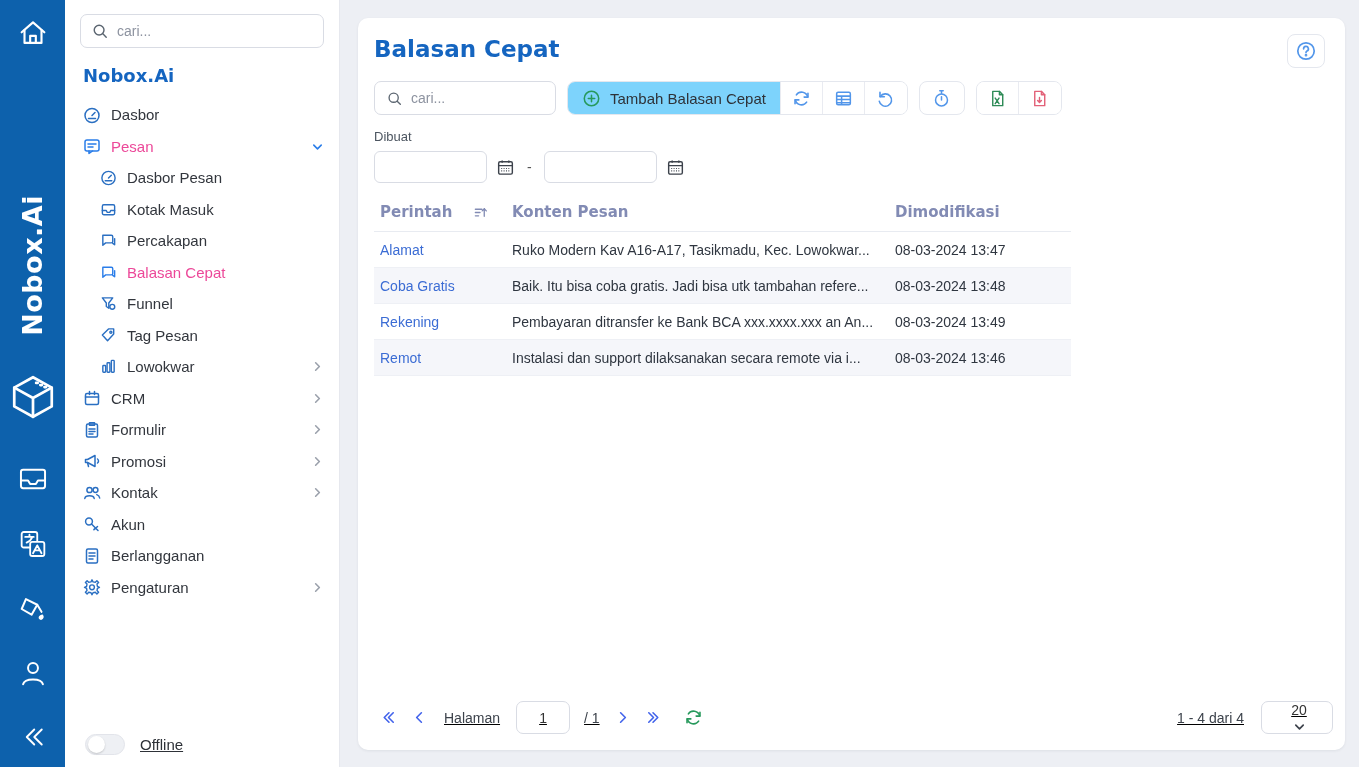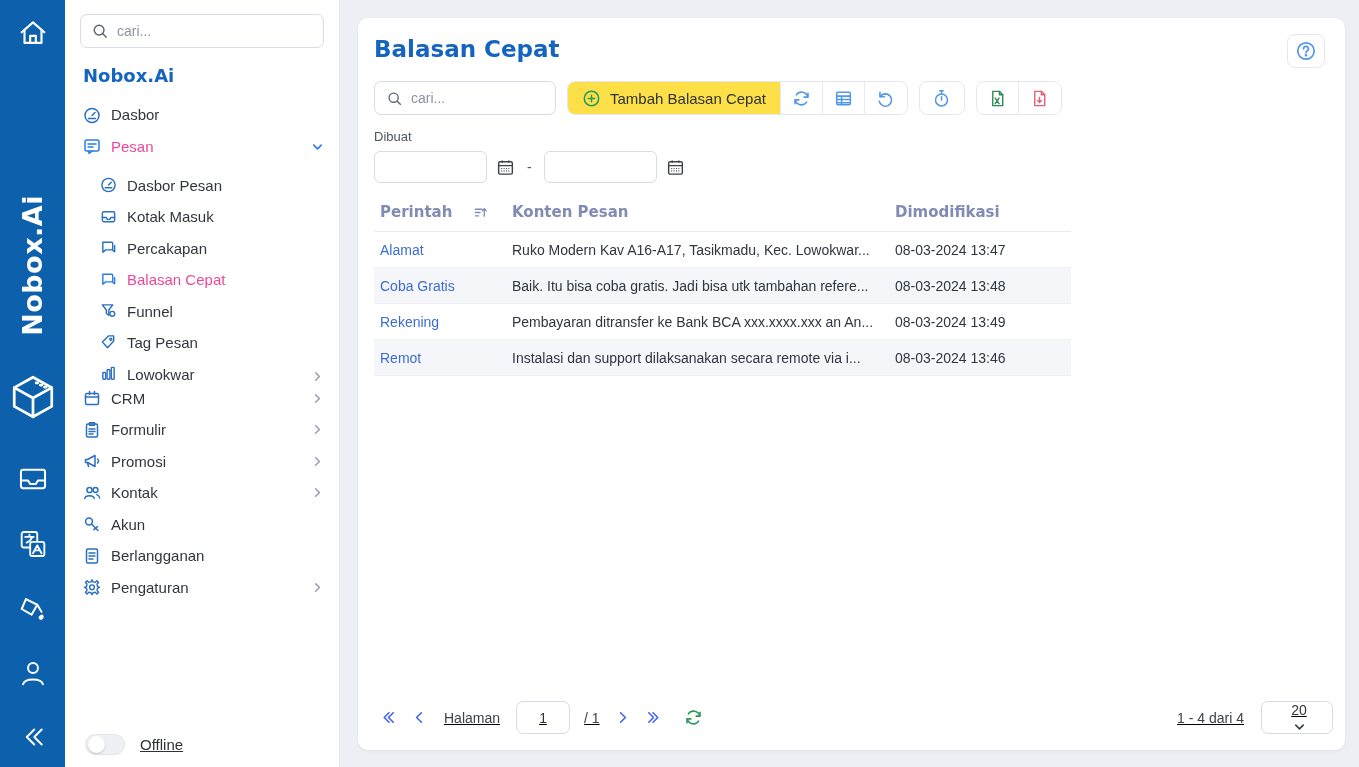--- a/index.html
+++ b/index.html
@@ -20,21 +20,21 @@
   .rail-collapse { top:722px; }
 
   
   .sidebar { width:275px; flex-shrink:0; background:#fff; border-right:1px solid #e6e8ee; position:relative; padding:14px 15px 0 15px; }
   .sb-search { display:flex; align-items:center; gap:8px; height:34px; border:1px solid #d9dce4; border-radius:7px; padding:0 10px; background:#fff; }
   .sb-search input { border:none; outline:none; flex:1; font-size:14px; color:#333; font-family:inherit; }
   .sb-search input::placeholder { color:#8d93a0; }
   .sb-title { color:#1565c0; font-weight:700; font-size:18px; margin:17px 0 13px 3px; font-family:"DejaVu Sans",sans-serif; }
   .menu { list-style:none; }
   .mi { display:flex; align-items:center; gap:10px; height:31.5px; padding-left:3px; font-size:15px; color:#32363d; cursor:pointer; }
-  .mi.sub { padding-left:19px;align-items:flex-end; }
+  .mi.sub { padding-left:19px; }
   .mi .lbl { flex:1; white-space:nowrap; }
   .mi.active .lbl { color:#ec4899; }
   .mi .chev { color:#9aa0ab; display:flex; }
   .icn { width:18px; height:18px; flex-shrink:0; display:flex; align-items:center; justify-content:center; }
   .offline { position:absolute; bottom:12px; left:20px; display:flex; align-items:center; gap:15px; }
   .toggle { width:40px; height:21px; border-radius:999px; background:#eef0f4; border:1px solid #e2e4ea; position:relative; cursor:pointer; }
   .toggle .knob { position:absolute; top:1px; left:2px; width:17px; height:17px; border-radius:50%; background:#fff; box-shadow:0 1px 2px rgba(0,0,0,.18); }
   .offline span { font-size:15px; color:#2e3238;text-decoration:underline; }
 
   
@@ -44,21 +44,21 @@
   .page-title { color:#1565c0; font-weight:700; font-size:23px; font-family:"DejaVu Sans",sans-serif; margin-top:2px; }
   .help-btn { width:38px; height:34px; border:1px solid #e4e7ee; border-radius:8px; background:#fff; display:flex; align-items:center; justify-content:center; cursor:pointer; }
 
   .toolbar { display:flex; align-items:center; gap:11px; margin-top:13px; }
   .tb-search { display:flex; align-items:center; gap:8px; width:182px; height:34px; border:1px solid #d9dce4; border-radius:7px; padding:0 10px; }
   .tb-search input { border:none; outline:none; width:100%; font-size:14px; color:#333; font-family:inherit; }
   .tb-search input::placeholder { color:#8d93a0; }
   .btn-group { display:flex; align-items:stretch; border:1px solid #e4e7ee; border-radius:8px; overflow:hidden; height:34px; background:#fff; }
   .btn-group > * { border-right:1px solid #e9ebf1; }
   .btn-group > *:last-child { border-right:none; }
-  .add-btn { display:flex; align-items:center; gap:9px; padding:0 14px; background:#fde047; cursor:pointer; font-size:15px; color:#2e3238; white-space:nowrap; }
+  .add-btn { display:flex; align-items:center; gap:9px; padding:0 14px; background:#7dd3fc; cursor:pointer; font-size:15px; color:#2e3238; white-space:nowrap; }
   .ico-btn { width:42px; display:flex; align-items:center; justify-content:center; background:#fff; cursor:pointer; }
   .single { border:1px solid #e4e7ee; border-radius:8px; height:34px; width:46px; display:flex; align-items:center; justify-content:center; background:#fff; cursor:pointer; }
 
   .filter-label { font-size:13px; color:#4c5560; margin-top:14px; }
   .date-row { display:flex; align-items:center; gap:9px; margin-top:7px; }
   .date-input { width:113px; height:32px; border:1px solid #d9dce4; border-radius:6px; background:#fff; }
   .cal-btn { display:flex; align-items:center; justify-content:center; cursor:pointer; }
   .dash { color:#555; font-size:14px; margin:0 3px; }
 
   .tbl { margin-top:16px; width:697px; border-collapse:collapse; table-layout:fixed; }

